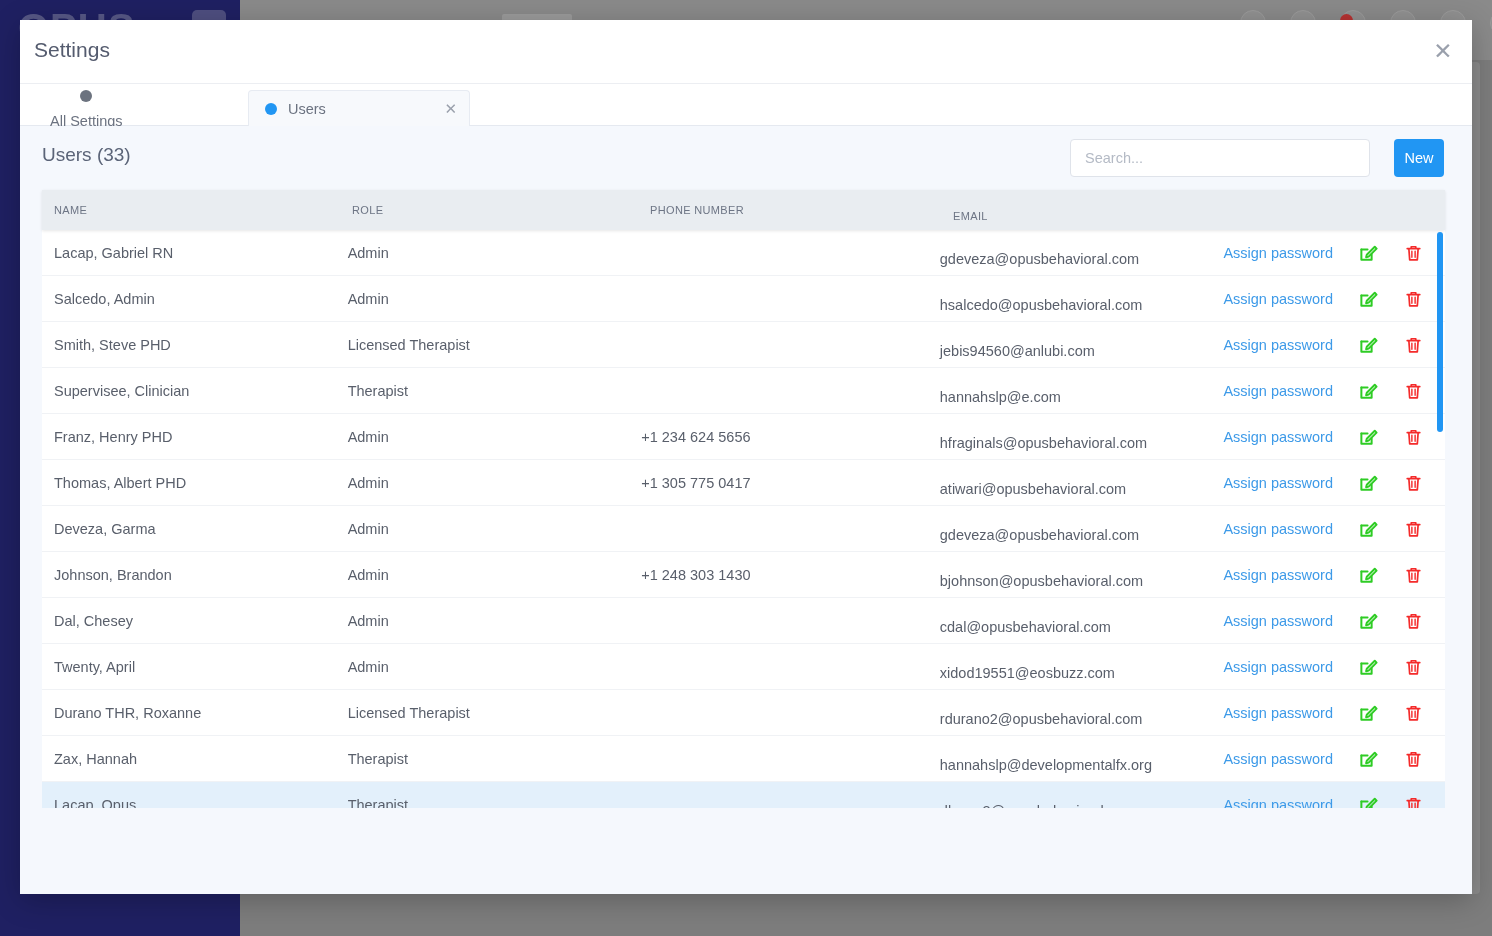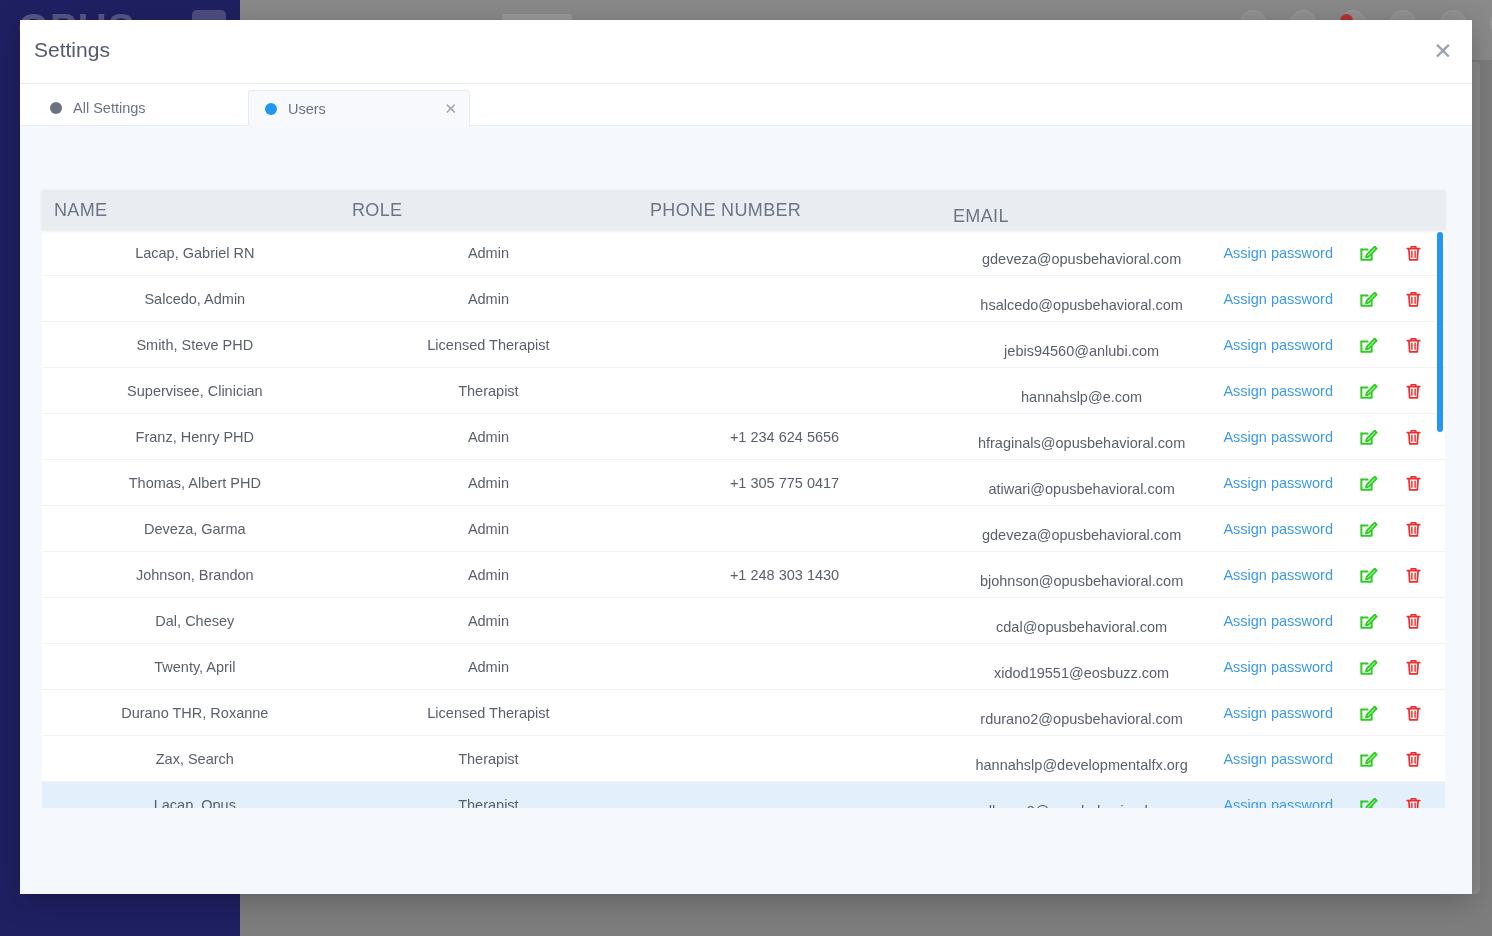--- a/index.html
+++ b/index.html
@@ -133,21 +133,21 @@
     height: 36px;
     display: flex;
     align-items: center;
     gap: 11px;
     padding: 0 16px;
     font-size: 14.5px;
     color: #6b7280;
     cursor: pointer;
     white-space: nowrap;
   }
-  #tab-all-settings { left: 14px; }
+  #tab-all-settings { left: 14px; flex-direction: column; }
   #tab-users {
     left: 228px;
     width: 222px;
     background: #f7f9fc;
     border: 1px solid #e7ebf2;
     border-bottom: none;
     border-radius: 4px 4px 0 0;
     justify-content: flex-start;
   }
   .tab-dot {
@@ -222,21 +222,21 @@
   #table-header-row {
     display: flex;
     height: 40px;
     background: #e9edf1;
     align-items: center;
     box-shadow: 0 1px 3px rgba(0,0,0,.10);
     position: relative;
     z-index: 2;
   }
   .th {
-    font-size: 18px;
+    font-size: 11px;
     color: #6d7585;
     letter-spacing: .35px;
     padding-left: 12px;
   }
   .col-name  { width: 298px; }
   .col-role  { width: 298px; }
   .col-phone { width: 303px; }
   .col-email { width: 300px; margin-top: 12px; }
   .col-act   { flex: 1; }
 
@@ -249,21 +249,20 @@
 
   .row {
     display: flex;
     align-items: center;
     height: 46px;
     border-bottom: 1px solid #f0f2f5;
     font-size: 14.5px;
     color: #595f6b;
     position: relative;
     background: #fff;
-    text-align: center;
   }
   .row.selected { background: #e3f0fb; }
   .row.selected .cell-phone { border-left: 1px solid #b9d8ef; }
   .cell { padding-left: 12px; overflow: hidden; white-space: nowrap; }
   .cell-act {
     flex: 1;
     display: flex;
     align-items: center;
     justify-content: flex-end;
     gap: 26px;
@@ -328,20 +327,25 @@
     </div>
     <div class="tab" id="tab-users">
       <span class="tab-dot blue"></span>
       <span>Users</span>
       <span class="tab-close">✕</span>
     </div>
   </div>
 
   <div id="modal-body">
 
+    <div id="body-head">
+      <div id="users-heading">Users (33)</div>
+      <input id="search-input" type="text" placeholder="Search..." style="">
+      <button id="new-button">New</button>
+    </div>
 
     <div id="table-wrap">
       <div id="table-header-row">
         <div class="th col-name">NAME</div>
         <div class="th col-role">ROLE</div>
         <div class="th col-phone">PHONE NUMBER</div>
         <div class="th col-email">EMAIL</div>
         <div class="th col-act"></div>
       </div>
       <div id="table-scroll">
@@ -560,21 +564,21 @@
                   </svg></span>
                 <span class="icon-del"><svg width="19" height="20" viewBox="0 0 20 20" fill="none">
                     <path d="M3.4 5.3 H16.6" stroke="#f42b2b" stroke-width="1.8" stroke-linecap="round"></path>
                     <path d="M7.6 5.3 V3.4 h4.8 v1.9" stroke="#f42b2b" stroke-width="1.8" stroke-linejoin="round"></path>
                     <path d="M5.1 5.3 L6.0 17.3 h8 l .9-12" stroke="#f42b2b" stroke-width="1.8" stroke-linejoin="round"></path>
                     <path d="M8.3 8.2 v6.4 M11.7 8.2 v6.4" stroke="#f42b2b" stroke-width="1.5" stroke-linecap="round"></path>
                   </svg></span>
               </div>
             </div>
             <div class="row">
-              <div class="cell col-name">Zax, Search</div>
+              <div class="cell col-name">Zax, Hannah</div>
               <div class="cell col-role">Therapist</div>
               <div class="cell col-phone cell-phone"></div>
               <div class="cell col-email">hannahslp@developmentalfx.org</div>
               <div class="cell-act">
                 <span class="assign-link">Assign password</span>
                 <span class="icon-edit"><svg width="19" height="20" viewBox="0 0 20 20" fill="none">
                     <path d="M2.5 6.2 V17 H13.3 V11.4" stroke="#2ecc24" stroke-width="2.1" stroke-linecap="round" stroke-linejoin="round"></path>
                     <path d="M2.5 6.2 H9.0" stroke="#2ecc24" stroke-width="2.1" stroke-linecap="round"></path>
                     <path d="M8.2 11.9 L16.6 3.5 l1.9 1.9 L10.1 13.8 l-2.6 .7 z" stroke="#2ecc24" stroke-width="2.1" stroke-linejoin="round" fill="none"></path>
                   </svg></span>

